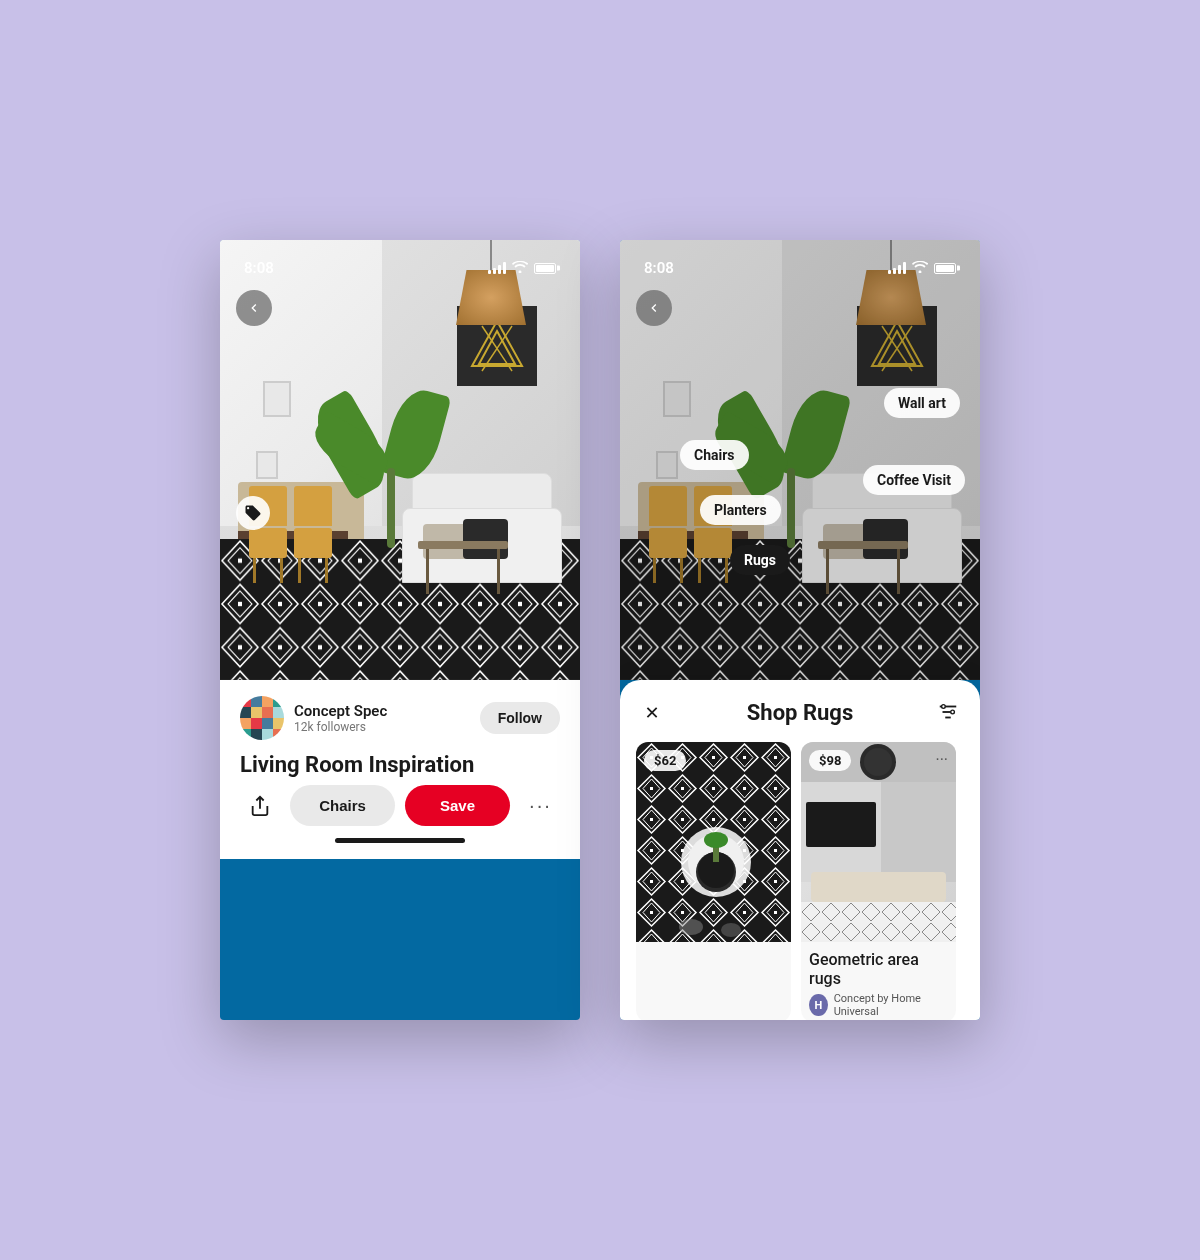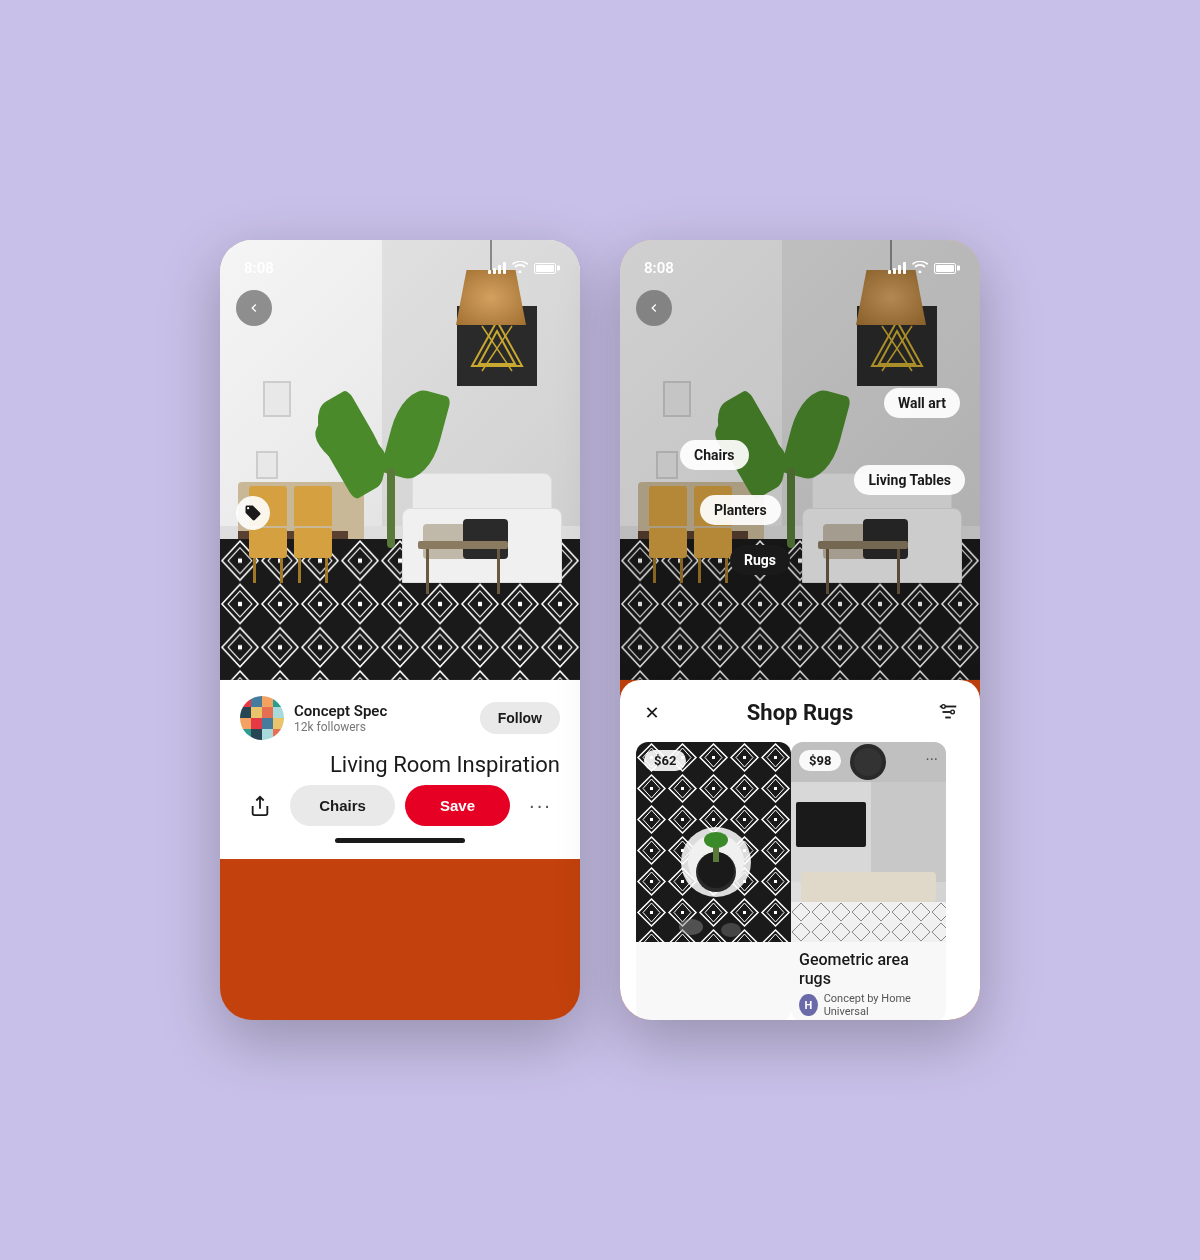--- a/index.html
+++ b/index.html
@@ -14,22 +14,22 @@
       overflow: hidden;
     }
     .phones-container {
       display: flex;
       gap: 40px;
       align-items: center;
     }
     .phone {
       width: 360px;
       height: 780px;
-      background: #c2410c;
-      border-radius: 32px;
+      background: #0369a1;
+      border-radius: 4px;
       overflow: hidden;
       position: relative;
       box-shadow: 0 20px 60px rgba(0,0,0,0.25);
     }
     .status-bar {
       position: absolute;
       top: 0;
       left: 0;
       right: 0;
       height: 44px;
@@ -412,23 +412,23 @@
       background: #e9e9e9;
       border: none;
       border-radius: 24px;
       font-size: 14px;
       font-weight: 600;
       color: #1a1a1a;
       cursor: pointer;
     }
     .pin-title {
       font-size: 22px;
-      font-weight: 400;
+      font-weight: 700;
       color: #1a1a1a;
-      text-align: right;
+      text-align: left;
       margin-bottom: 8px;
     }
     .pin-desc {
       font-size: 13px;
       color: #555;
       text-align: center;
       line-height: 1.5;
       margin-bottom: 16px;
     }
     .action-row {
@@ -566,20 +566,21 @@
     .shop-filter {
       width: 32px;
       height: 32px;
       display: flex;
       align-items: center;
       justify-content: center;
       cursor: pointer;
     }
     .products-row {
       display: flex;
+      gap: 10px;
       overflow-x: auto;
     }
     .product-card {
       flex: 0 0 155px;
       border-radius: 12px;
       overflow: hidden;
       background: #f8f8f8;
       position: relative;
     }
     .product-img {
@@ -898,21 +899,21 @@
               </pattern>
             </defs>
             <rect width="360" height="130" fill="url(#diamond2)"></rect>
           </svg>
         </div>
       </div>
 
       <div class="product-tags">
         <div class="product-tag" style="top: 200px; left: 60px;">Chairs</div>
         <div class="product-tag" style="top: 148px; right: 20px;">Wall art</div>
-        <div class="product-tag" style="top: 225px; right: 15px;">Living Tables</div>
+        <div class="product-tag" style="top: 225px; right: 15px;">Coffee Visit</div>
         <div class="product-tag" style="top: 255px; left: 80px;">Planters</div>
         <div class="product-tag dark" style="top: 305px; left: 110px;">Rugs</div>
       </div>
 
       <div class="back-button">
         <svg viewBox="0 0 24 24" fill="white" width="16" height="16">
             <path d="M15.41 7.41L14 6l-6 6 6 6 1.41-1.41L10.83 12z"></path>
           </svg>
       </div>
     </div>

